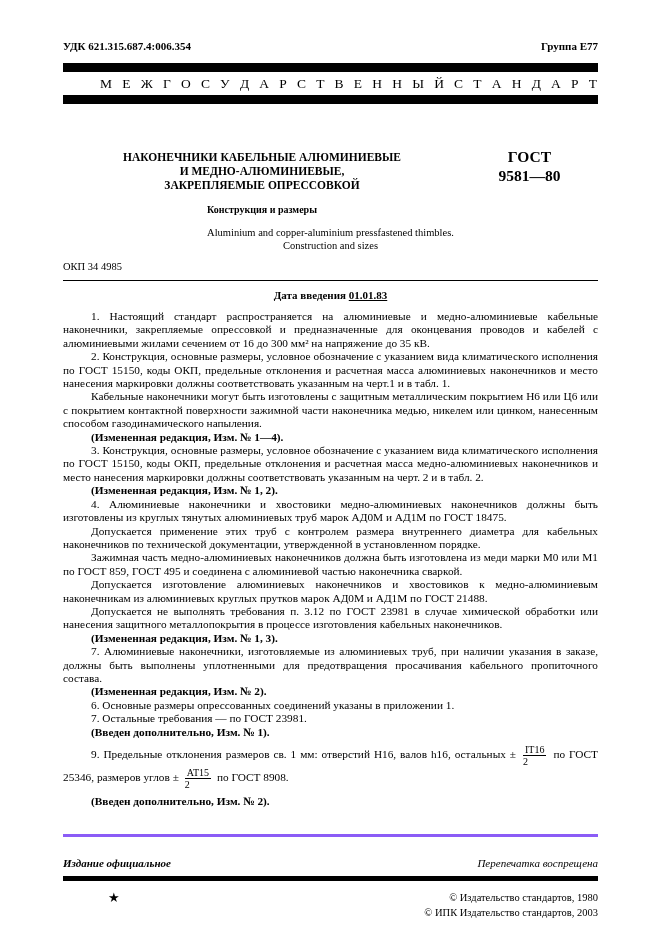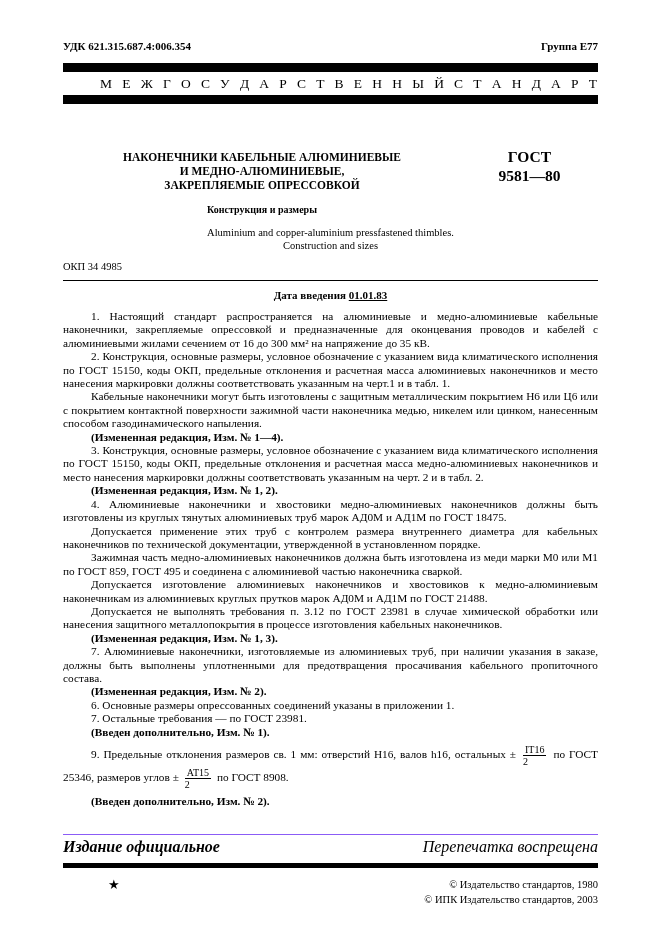--- a/index.html
+++ b/index.html
@@ -51,22 +51,22 @@
   .frac {
     display: inline-block; vertical-align: -0.7em; 
     font-size: 10px; line-height: 1.1; margin: 0 3px; text-indent: 0;
   }
   .frac .num { display: block; border-bottom: 1px solid #000; padding: 0 2px; }
   .frac .den { display: block; }
   
   .footer { margin-top: 26px; }
   .footer-row {
     display: flex; justify-content: space-between;
-    border-top: 1px solid #8b5cf6; padding-top: 3px;
-    font-size: 16px; font-style: italic;
+    border-top: 3px solid #8b5cf6; padding-top: 20px;
+    font-size: 11px; font-style: italic;
   }
   .official { font-weight: bold; }
   .thick-bar { height: 5px; background: #000; margin-top: 7px; }
   .below-bar { display: flex; justify-content: space-between; margin-top: 9px; }
   .star { font-size: 13px; padding-left: 45px; }
   .copyrights { text-align: right; font-size: 10.5px; line-height: 15px; }
 </style>
 </head>
 <body>
 

